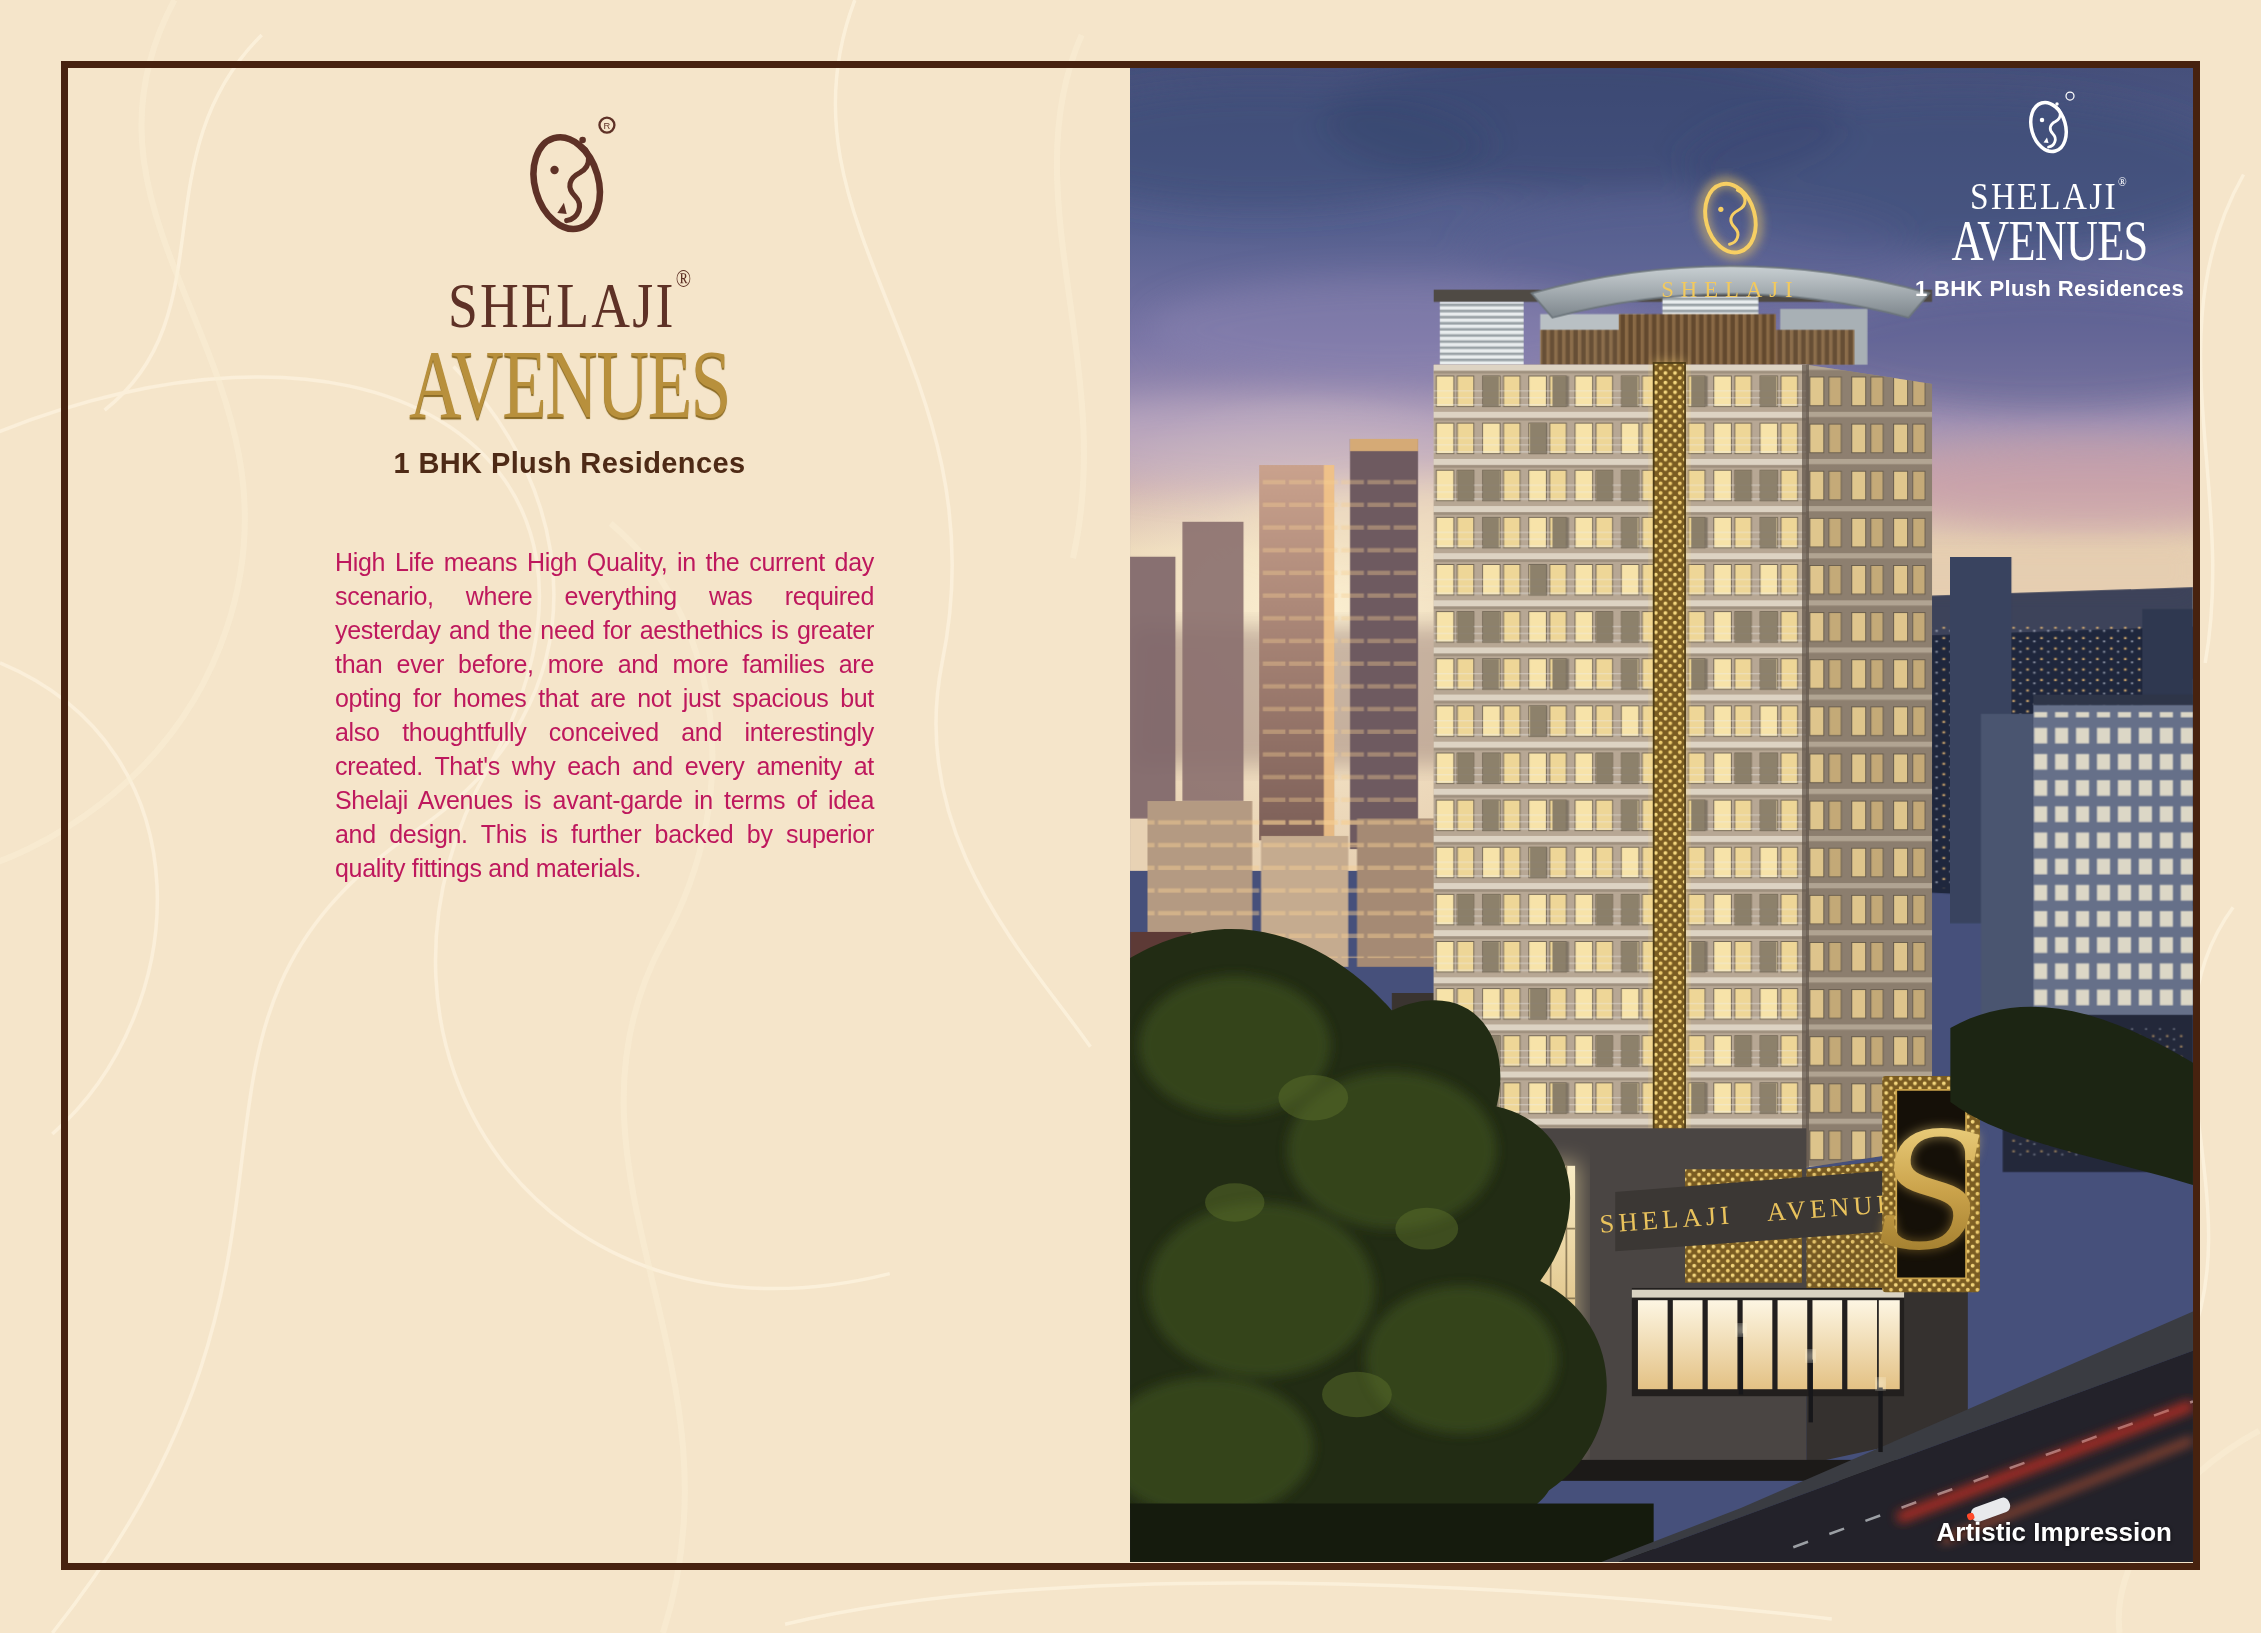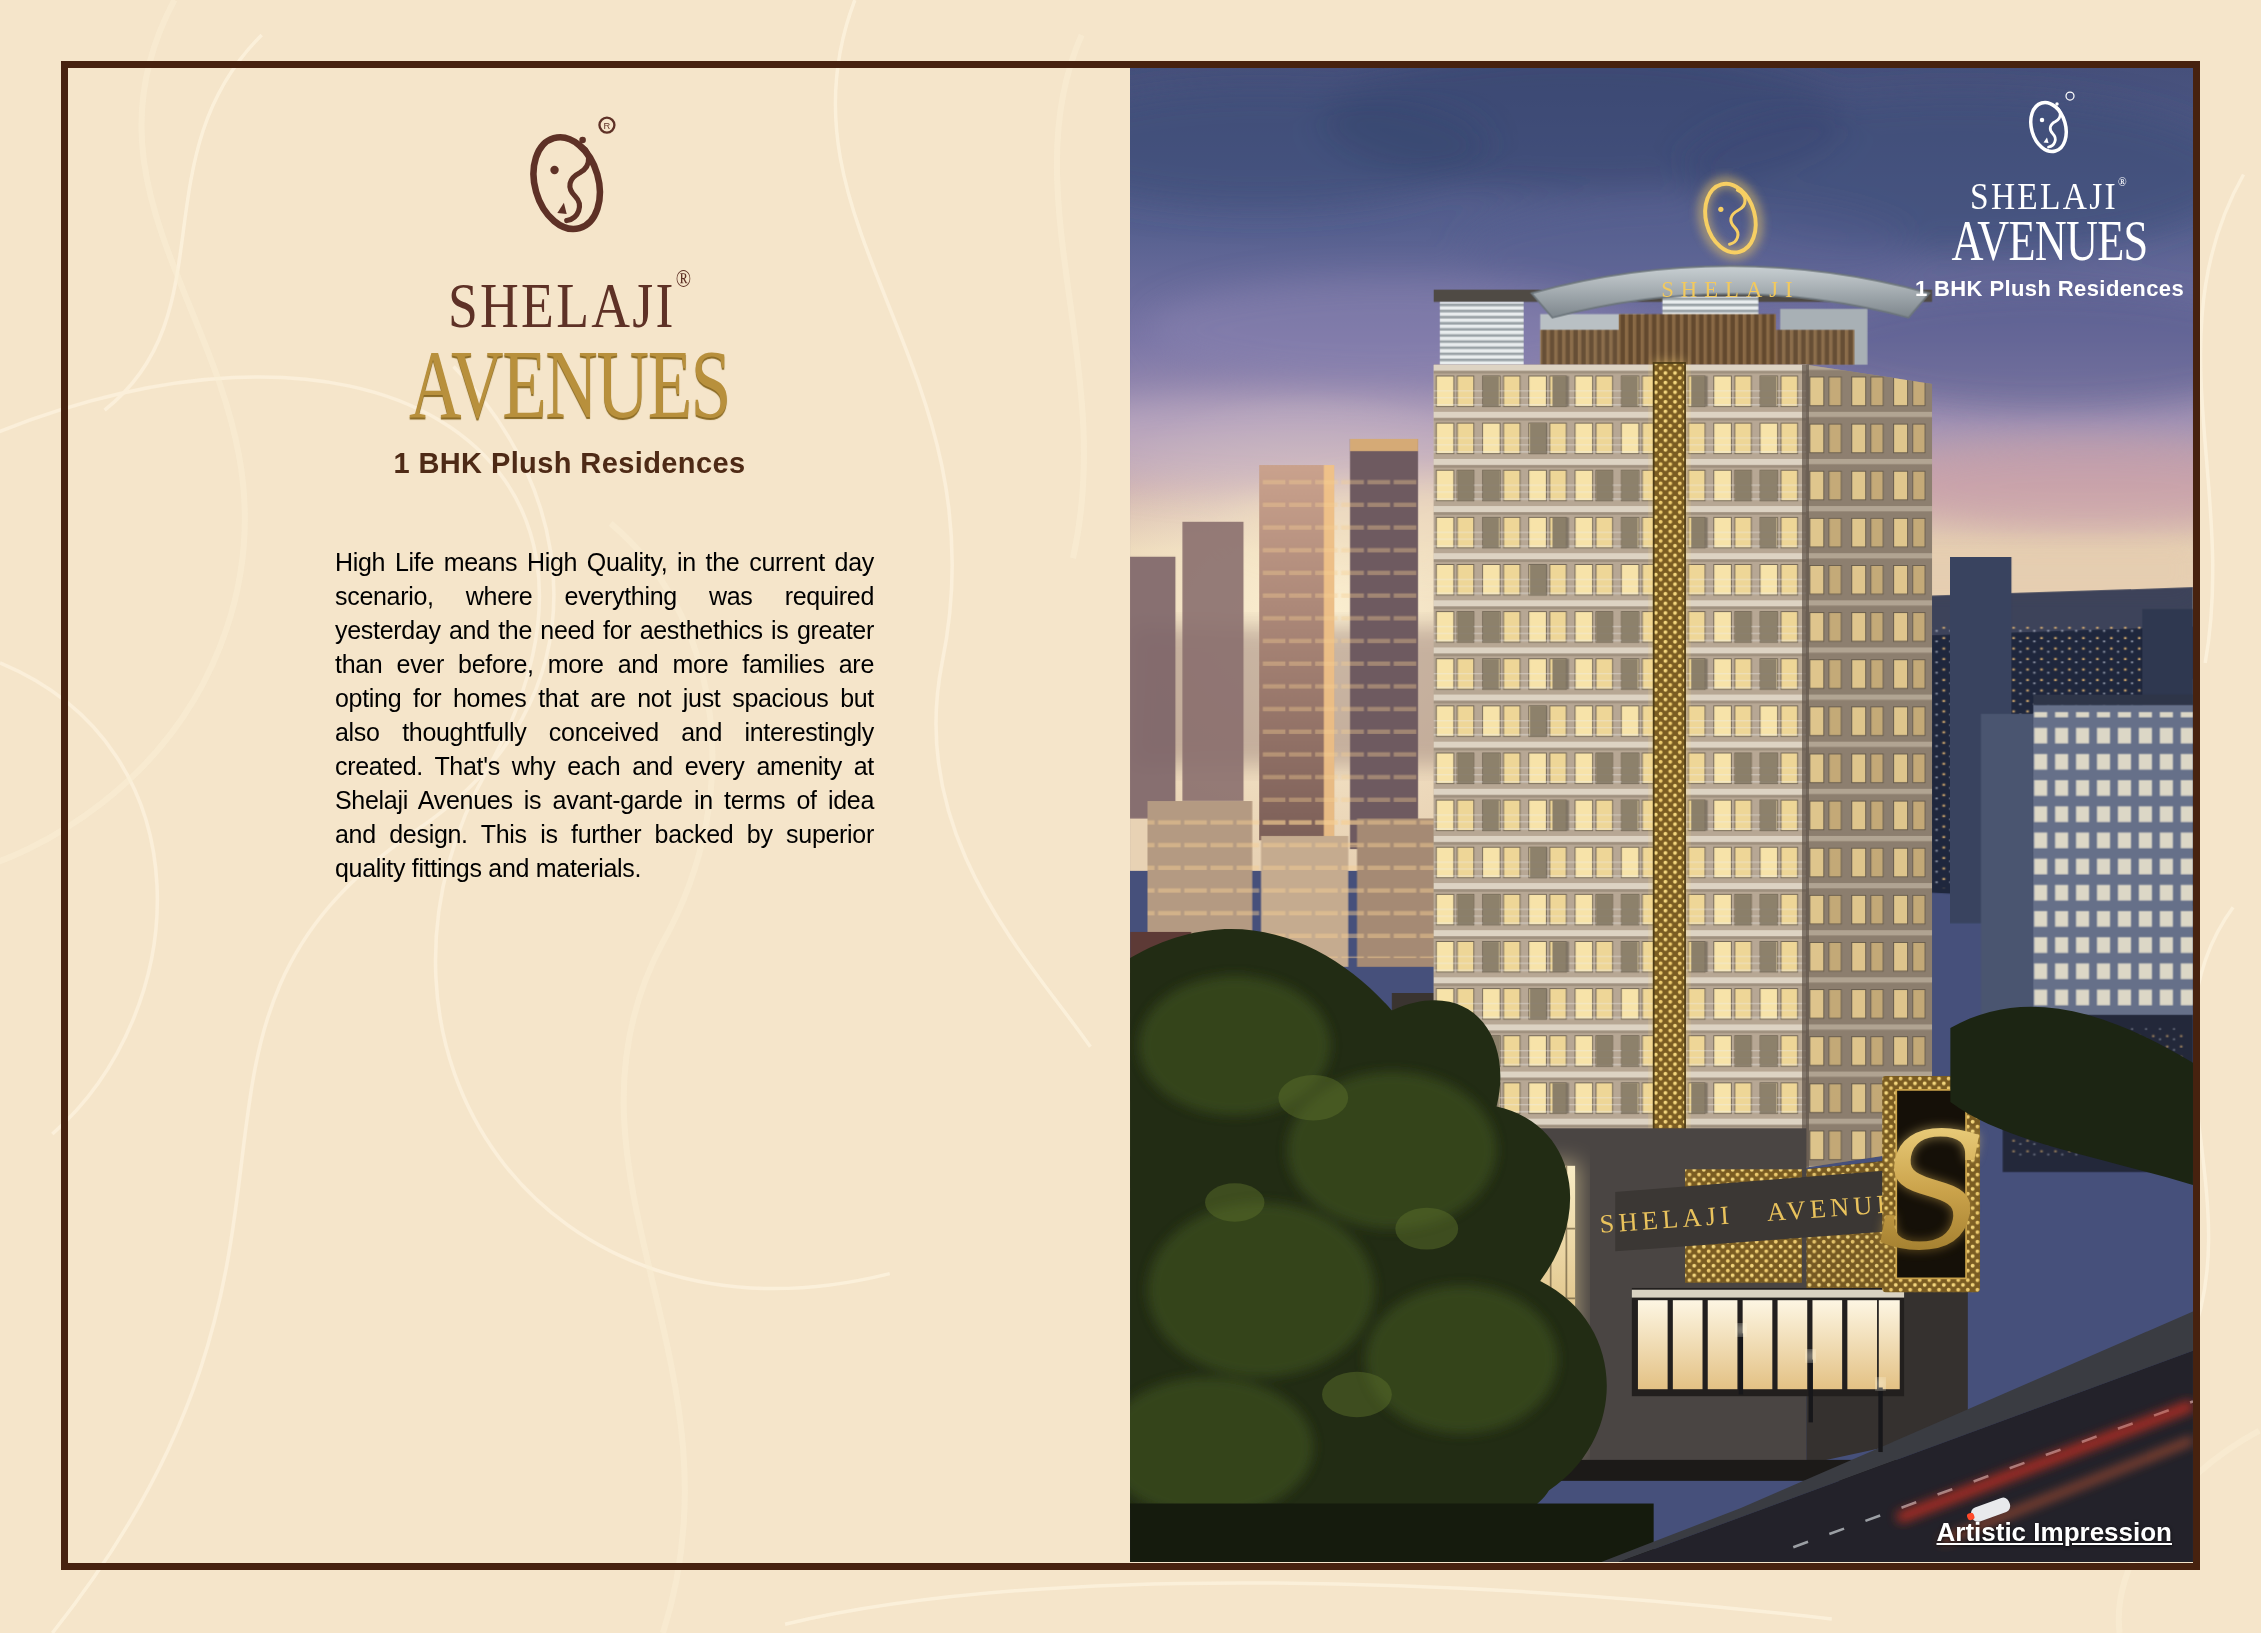--- a/index.html
+++ b/index.html
@@ -7,31 +7,31 @@
   .page{position:relative;width:2261px;height:1633px;background:#f5e5ca;}
   .bg-pattern{position:absolute;left:0;top:0;}
   .frame{position:absolute;left:61px;top:61px;width:2139px;height:1509px;border:7.9px solid #47220f;box-sizing:border-box;}
   .left-panel{position:absolute;left:0;top:0;width:1061px;height:1494px;}
   .brand-block{margin-top:44px;padding-right:58px;text-align:center;color:#5e3126;}
   .brand-mono{width:103px;height:131px;color:#5e3126;}
   .brand-name{font-family:"Liberation Serif",serif;font-size:61px;line-height:63px;letter-spacing:2.6px;color:#5e3126;transform:scale(.88,1.05);margin-top:1.7px;}
   .brand-name .reg{font-size:23px;vertical-align:38px;letter-spacing:0;}
   .brand-sub{font-family:"Liberation Serif",serif;font-size:91px;line-height:87px;letter-spacing:-1.7px;color:#b8903c;transform:scale(.80,1.08);margin-top:5.2px;text-shadow:0 1.7px 0.9px #8a6a24;}
   .brand-tagline{font-size:29px;font-weight:bold;letter-spacing:0.4px;color:#4e2a16;margin-top:19px;}
-  .copy-block{margin:65px 0 6px 267px;width:539px;color:#000000;}
+  .copy-block{margin:65px 0 6px 267px;width:539px;color:#be185d;}
   .copy-block p{font-size:25px;line-height:34px;letter-spacing:-0.3px;text-align:justify;margin:0 0 29px 0;}
   .photo{position:absolute;right:0;top:0;width:1063px;height:1494px;background:#46507b;}
   .photo svg.scene{position:absolute;left:0;top:0;}
   .overlay-logo{position:absolute;left:771px;top:21px;width:297px;text-align:center;color:#ffffff;}
   .overlay-mono{width:54px;height:70px;color:#ffffff;}
   .ol-name{font-family:"Liberation Serif",serif;font-size:38px;line-height:40px;letter-spacing:2.6px;transform:scale(.88,1);}
   .ol-name .reg{font-size:13px;vertical-align:23px;}
   .ol-sub{font-family:"Liberation Serif",serif;font-size:54px;line-height:51px;letter-spacing:-0.9px;transform:scale(.82,1.05);}
   .ol-tagline{font-size:22px;font-weight:bold;margin-top:8.7px;letter-spacing:0.4px;}
-  .caption{position:absolute;right:21px;bottom:14px;font-size:26px;font-weight:bold;color:#ffffff;text-shadow:0 0.9px 3.5px rgba(0,0,0,.8);text-decoration:underline;}
+  .caption{position:absolute;right:21px;bottom:14px;font-size:26px;font-weight:bold;color:#ffffff;text-shadow:0 0.9px 3.5px rgba(0,0,0,.8);}
 </style>
 </head>
 <body>
 
 <div class="page">
 
   <svg class="bg-pattern" width="2261" height="1633" viewBox="0 0 2592 1872">
     <g fill="none" stroke="#fcf1dc" stroke-width="4" opacity="0.9">
       <path d="M-60,520 C420,300 760,520 560,880 C380,1200 620,1560 1020,1460"></path>
       <path d="M60,1872 C420,1420 140,1180 480,950 C700,800 660,560 520,420"></path>

